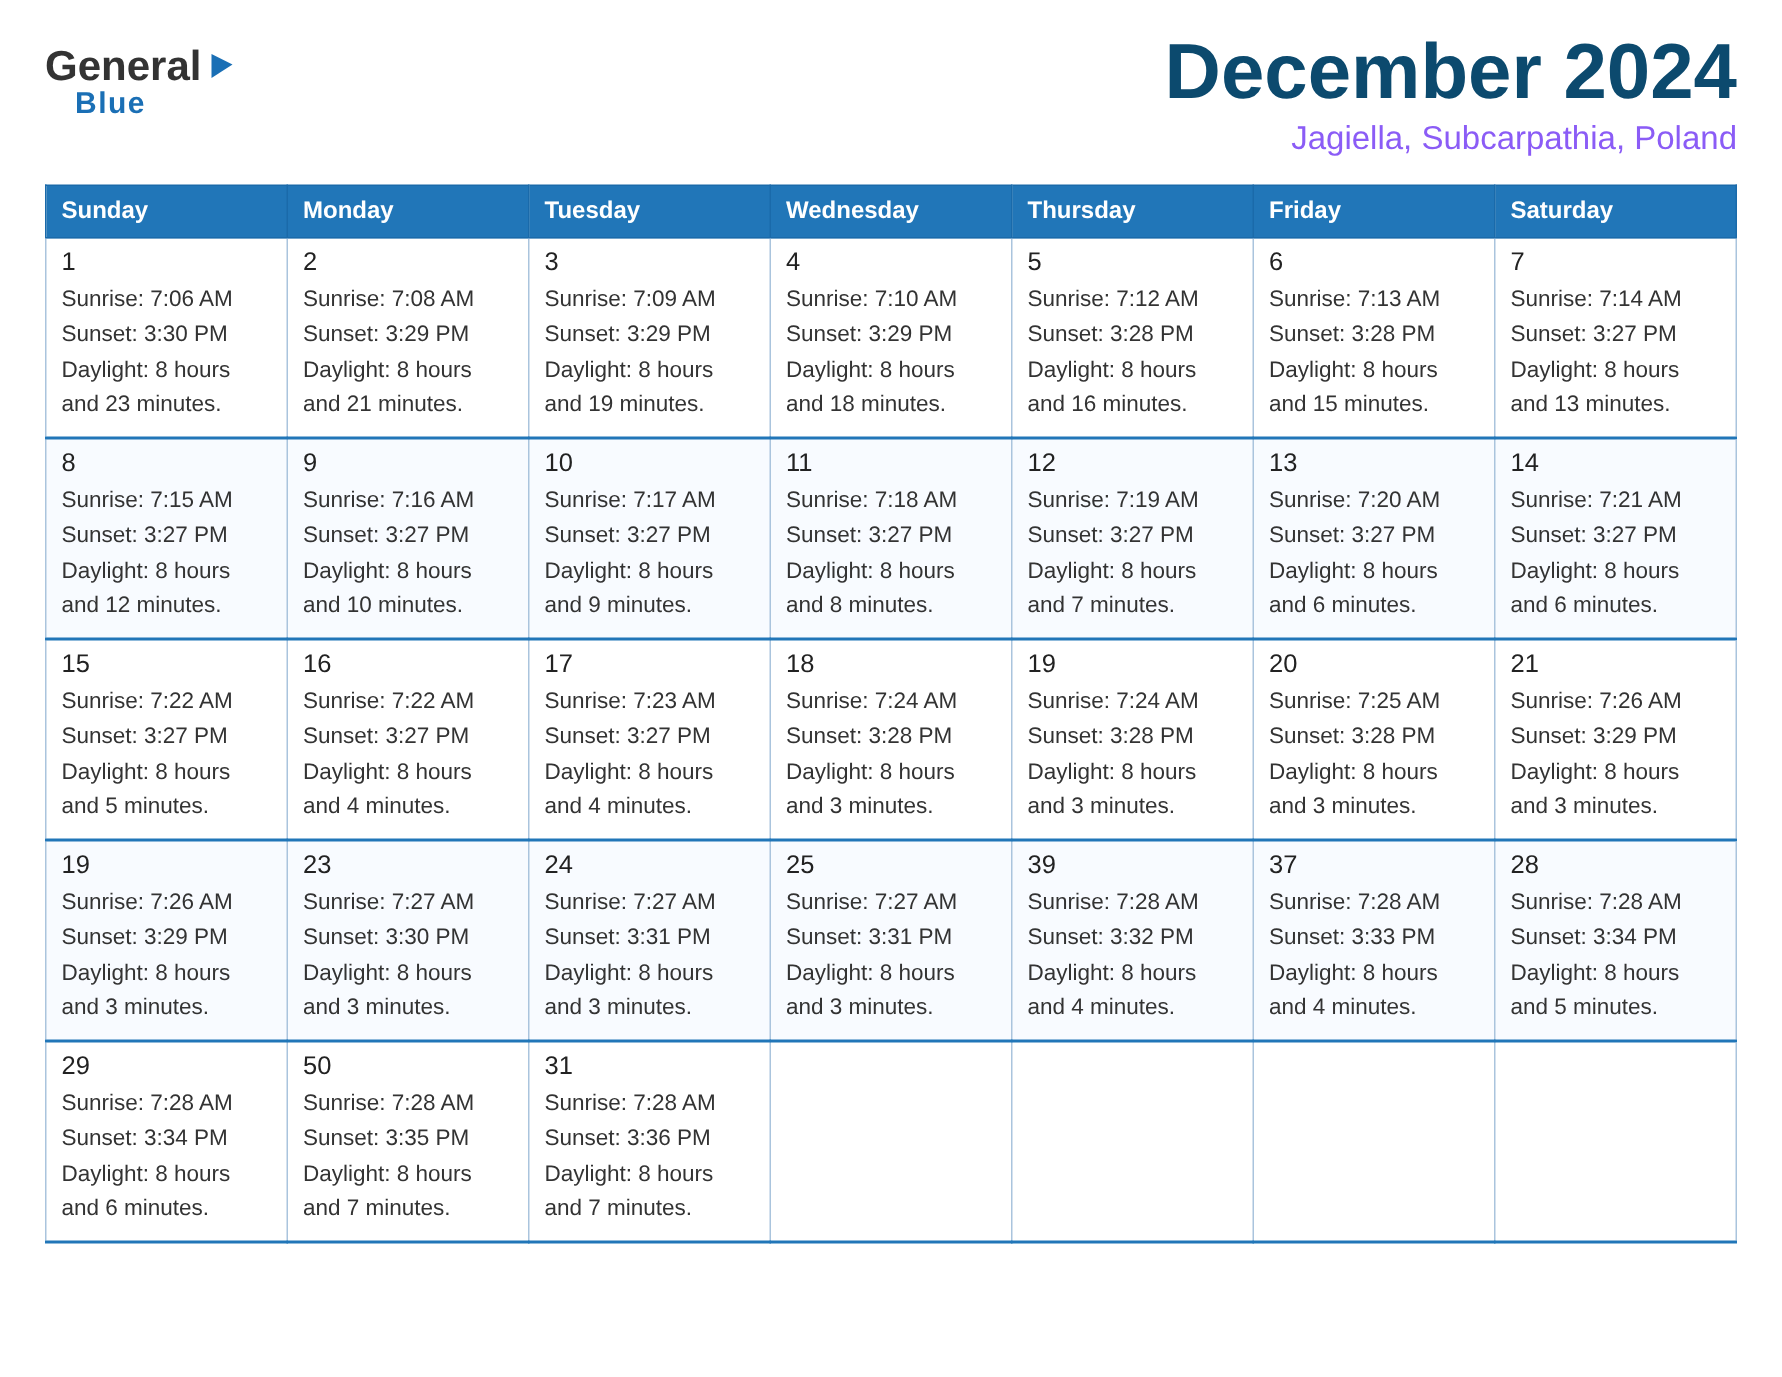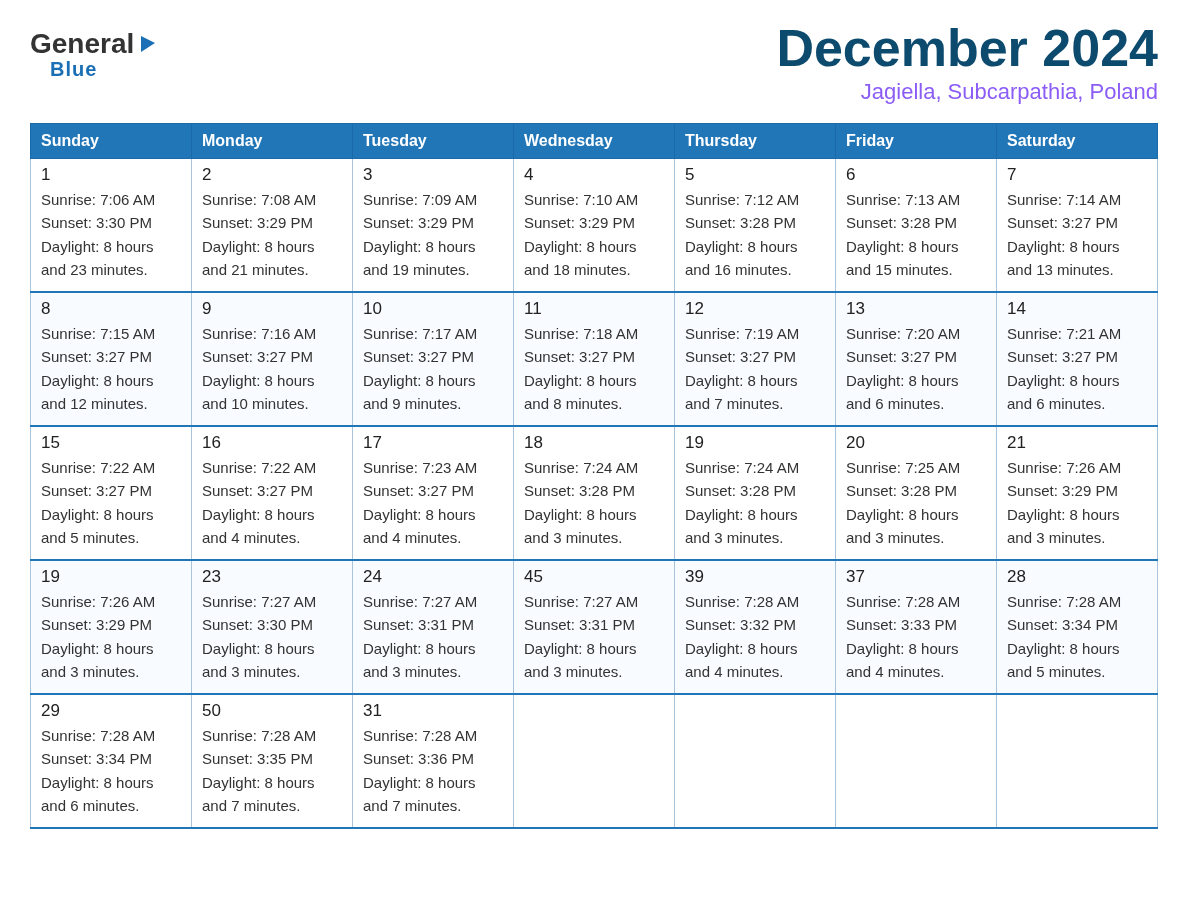--- a/index.html
+++ b/index.html
@@ -227,21 +227,21 @@
         </td>
         <td>
           <span class="day-num">23</span>
           <span class="day-info">Sunrise: 7:27 AM<br>Sunset: 3:30 PM<br>Daylight: 8 hours<br>and 3 minutes.</span>
         </td>
         <td>
           <span class="day-num">24</span>
           <span class="day-info">Sunrise: 7:27 AM<br>Sunset: 3:31 PM<br>Daylight: 8 hours<br>and 3 minutes.</span>
         </td>
         <td>
-          <span class="day-num">45</span>
+          <span class="day-num">25</span>
           <span class="day-info">Sunrise: 7:27 AM<br>Sunset: 3:31 PM<br>Daylight: 8 hours<br>and 3 minutes.</span>
         </td>
         <td>
           <span class="day-num">39</span>
           <span class="day-info">Sunrise: 7:28 AM<br>Sunset: 3:32 PM<br>Daylight: 8 hours<br>and 4 minutes.</span>
         </td>
         <td>
           <span class="day-num">37</span>
           <span class="day-info">Sunrise: 7:28 AM<br>Sunset: 3:33 PM<br>Daylight: 8 hours<br>and 4 minutes.</span>
         </td>

